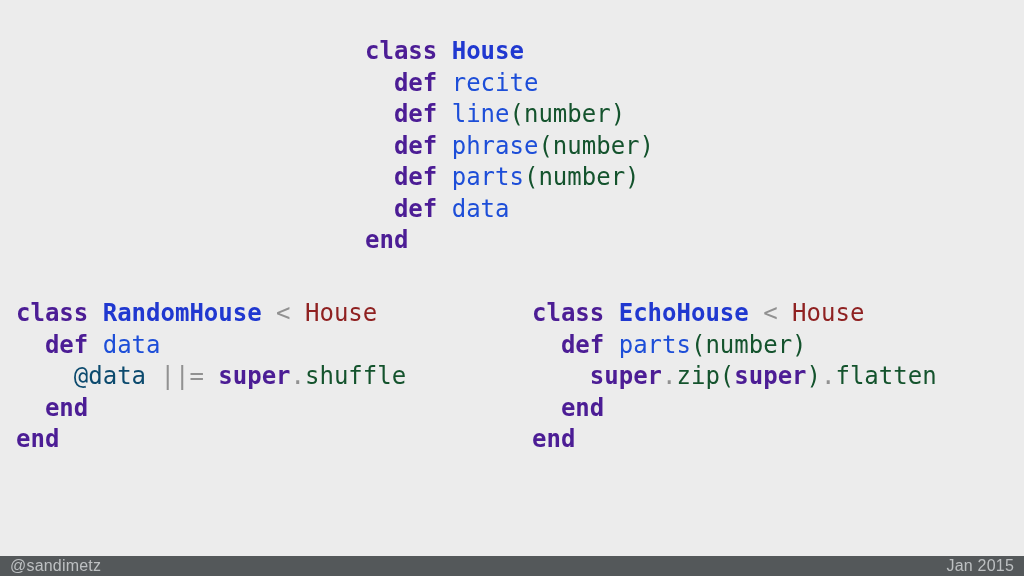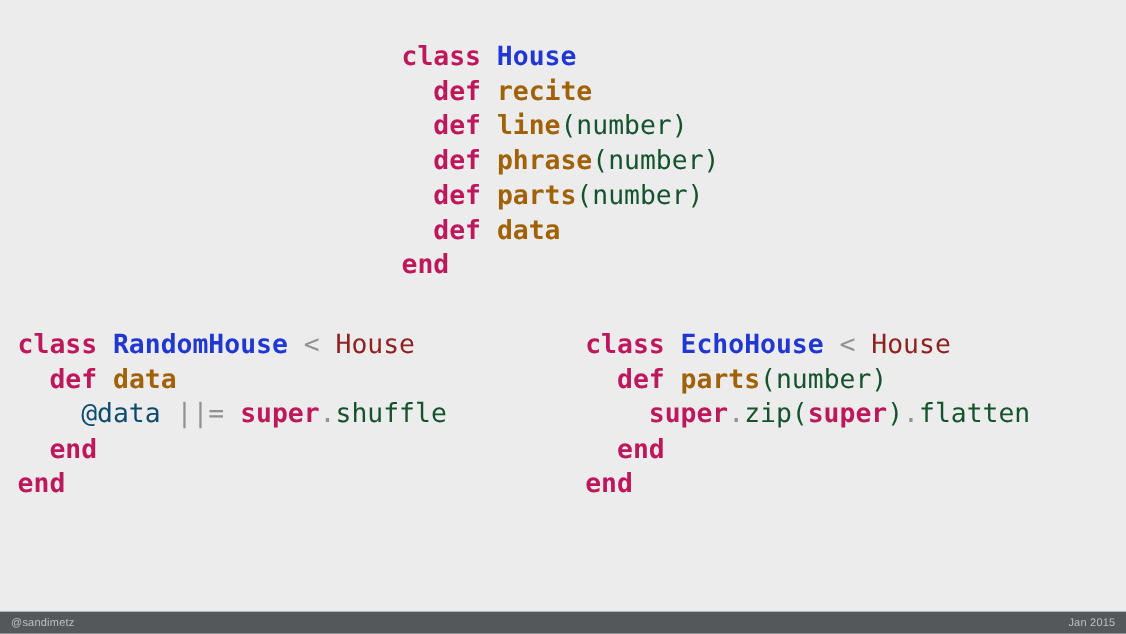--- a/index.html
+++ b/index.html
@@ -24,41 +24,41 @@
     font-size: 24px;
     line-height: 31.5px;
     white-space: pre;
     color: #1a1a1a;
   }
   .block-house  { left: 365px; top: 12px; }
   .block-random { left: 16px;  top: 274px; }
   .block-echo   { left: 532px; top: 274px; }
 
   .code-line { white-space: pre; }
-  .kw   { color: #be185d; font-weight: bold; }   
+  .kw   { color: #4c1d95; font-weight: bold; }   
   .cls  { color: #2038d0; font-weight: bold; }   
-  .fn   { color: #a16207; font-weight: bold; }                      
+  .fn   { color: #1d4ed8; }                      
   .sup  { color: #8f2121; }                      
   .ivar { color: #0c4a6e; }                      
   .op   { color: #919191; }                      
   .plain{ color: #14532d; }
 
   .footer {
     position: absolute;
     left: 0;
     bottom: 0;
     width: 100%;
     height: 20px;
     background: #54585a;
     display: flex;
     align-items: center;
     justify-content: space-between;
     box-sizing: border-box;
     padding: 0 10px;
-    font-size: 10px;
+    font-size: 16px;
     color: #bdc0c2;
   }
   .footer .handle { letter-spacing: 0.2px; }
   .footer .date   { letter-spacing: 0.2px; }
 </style>
 </head>
 <body>
 
 <div class="slide">
 

